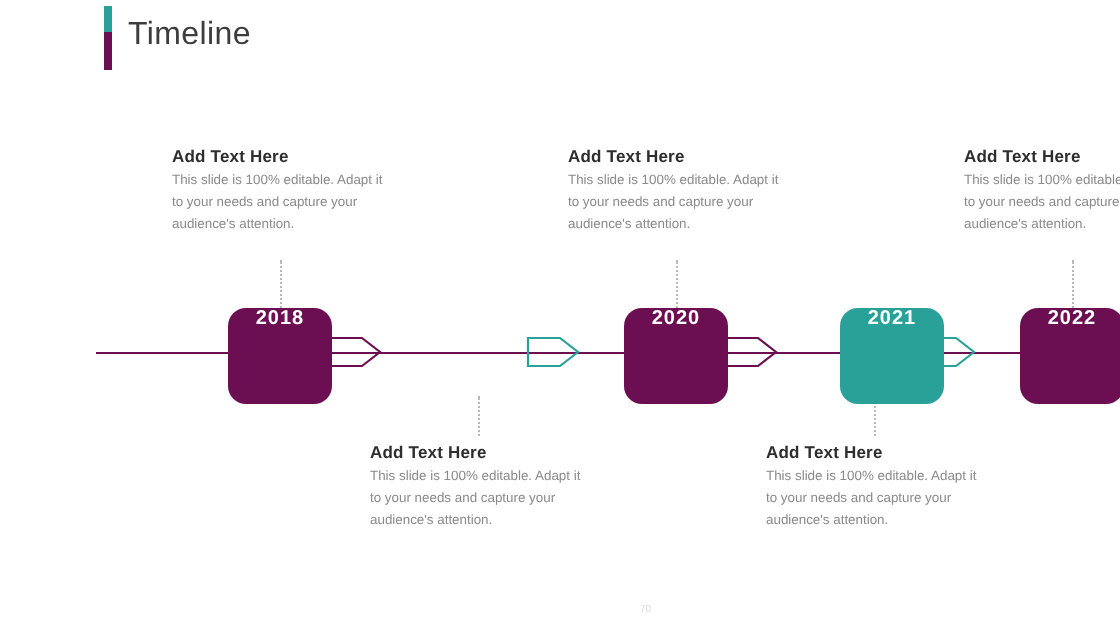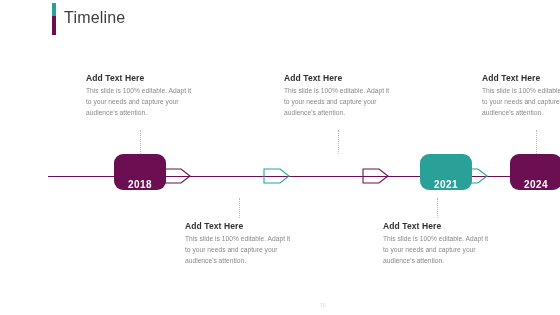--- a/index.html
+++ b/index.html
@@ -58,24 +58,24 @@
     width: 528px;
     height: 1px;
     background: #6B0F52;
   }
 
   
   .node {
     position: absolute;
     top: 154px;
     width: 52px;
-    height: 36px;
+    height: 48px;
     border-radius: 9px;
     display: flex;
-    align-items: flex-end;
+    align-items: flex-start;
     justify-content: center;
   }
   .node .year {
     font-size: 10px;
     font-weight: 700;
     color: #ffffff;
     letter-spacing: 0.5px;
   }
   .node.purple { background: #6B0F52; }
   .node.teal   { background: #2AA198; }
@@ -167,27 +167,30 @@
   <div class="textblock" style="left:335px; top:221px;">
     <div class="heading">Add Text Here</div>
     <div class="body">This slide is 100% editable. Adapt it to your needs and capture your audience's attention.</div>
   </div>
 
   <div class="node purple" style="left:66px;">
     <span class="year">2018</span>
   </div>
 
 
+  <div class="node purple" style="left:264px;">
+    <span class="year">2020</span>
+  </div>
 
   <div class="node teal" style="left:372px;">
     <span class="year">2021</span>
   </div>
 
   <div class="node purple" style="left:462px;">
-    <span class="year">2024</span>
+    <span class="year">2022</span>
   </div>
 
   <div class="chevron" style="left:116px;">
     <svg viewBox="0 0 28 20" xmlns="http://www.w3.org/2000/svg">
       <path d="M1 3 H17 L26 10 L17 17 H1 Z" fill="none" stroke="#6B0F52" stroke-width="1.1"></path>
     </svg>
   </div>
 
   <div class="chevron" style="left:215px;">
     <svg viewBox="0 0 28 20" xmlns="http://www.w3.org/2000/svg">

